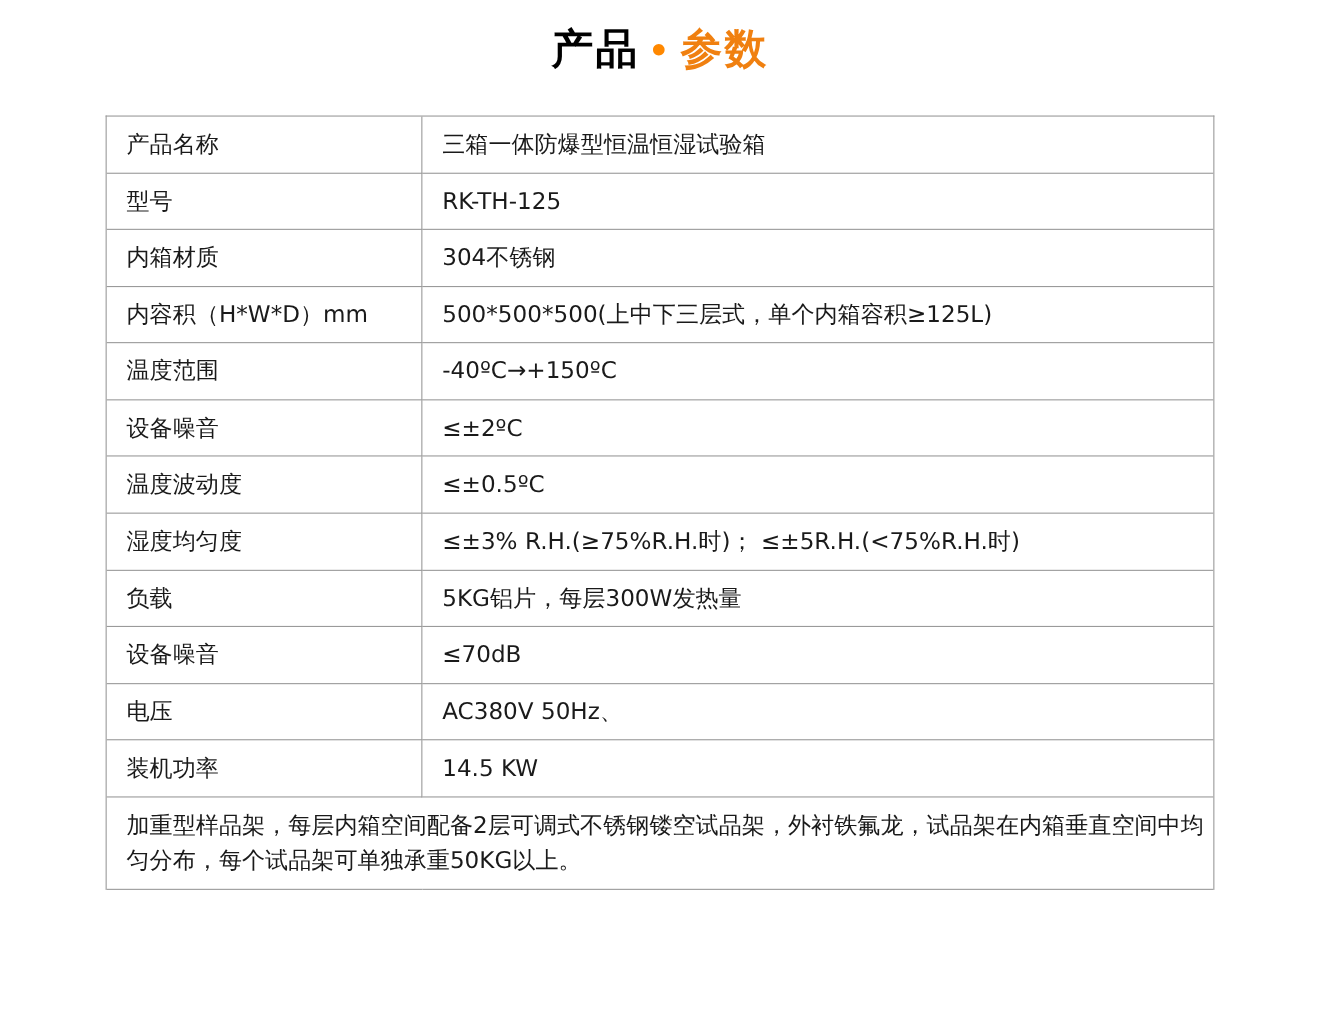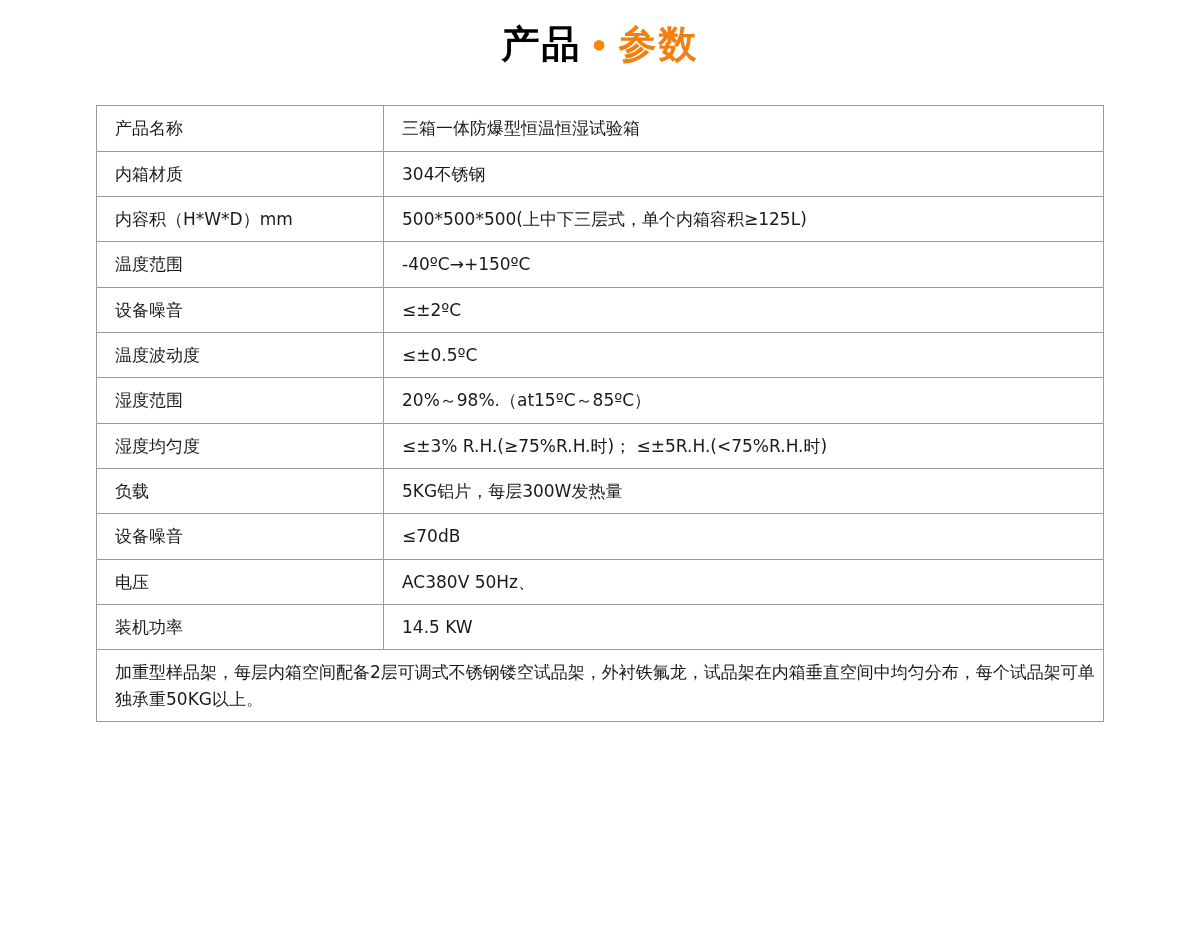--- a/index.html
+++ b/index.html
@@ -46,21 +46,21 @@
     background: #fff;
   }
   table.spec {
     width: 100%;
     border-collapse: collapse;
     table-layout: fixed;
   }
   table.spec td {
     border-bottom: 1px solid #9a9a9a;
     padding: 9px 6px 9px 18px;
-    font-size: 17px;
+    font-size: 21px;
     line-height: 1.55;
     vertical-align: middle;
     font-family: "DejaVu Sans", "Liberation Sans", sans-serif;
   }
   td.label {
     width: 262px;
     border-right: 1px solid #9a9a9a;
     white-space: nowrap;
   }
   td.value {
@@ -82,42 +82,42 @@
   </div>
 
   <div class="table-wrap">
     <table class="spec">
       <tbody>
         <tr>
           <td class="label">产品名称</td>
           <td class="value">三箱一体防爆型恒温恒湿试验箱</td>
         </tr>
         <tr>
+          <td class="label">型号</td>
+          <td class="value">RK-TH-125</td>
+        </tr>
+        <tr>
           <td class="label">内箱材质</td>
           <td class="value">304不锈钢</td>
         </tr>
         <tr>
           <td class="label">内容积（H*W*D）mm</td>
           <td class="value">500*500*500(上中下三层式，单个内箱容积≥125L)</td>
         </tr>
         <tr>
           <td class="label">温度范围</td>
           <td class="value">-40ºC→+150ºC</td>
         </tr>
         <tr>
           <td class="label">设备噪音</td>
           <td class="value">≤±2ºC</td>
         </tr>
         <tr>
           <td class="label">温度波动度</td>
           <td class="value">≤±0.5ºC</td>
-        </tr>
-        <tr>
-          <td class="label">湿度范围</td>
-          <td class="value">20%～98%.（at15ºC～85ºC）</td>
         </tr>
         <tr>
           <td class="label">湿度均匀度</td>
           <td class="value">≤±3% R.H.(≥75%R.H.时)； ≤±5R.H.(&lt;75%R.H.时)</td>
         </tr>
         <tr>
           <td class="label">负载</td>
           <td class="value">5KG铝片，每层300W发热量</td>
         </tr>
         <tr>

